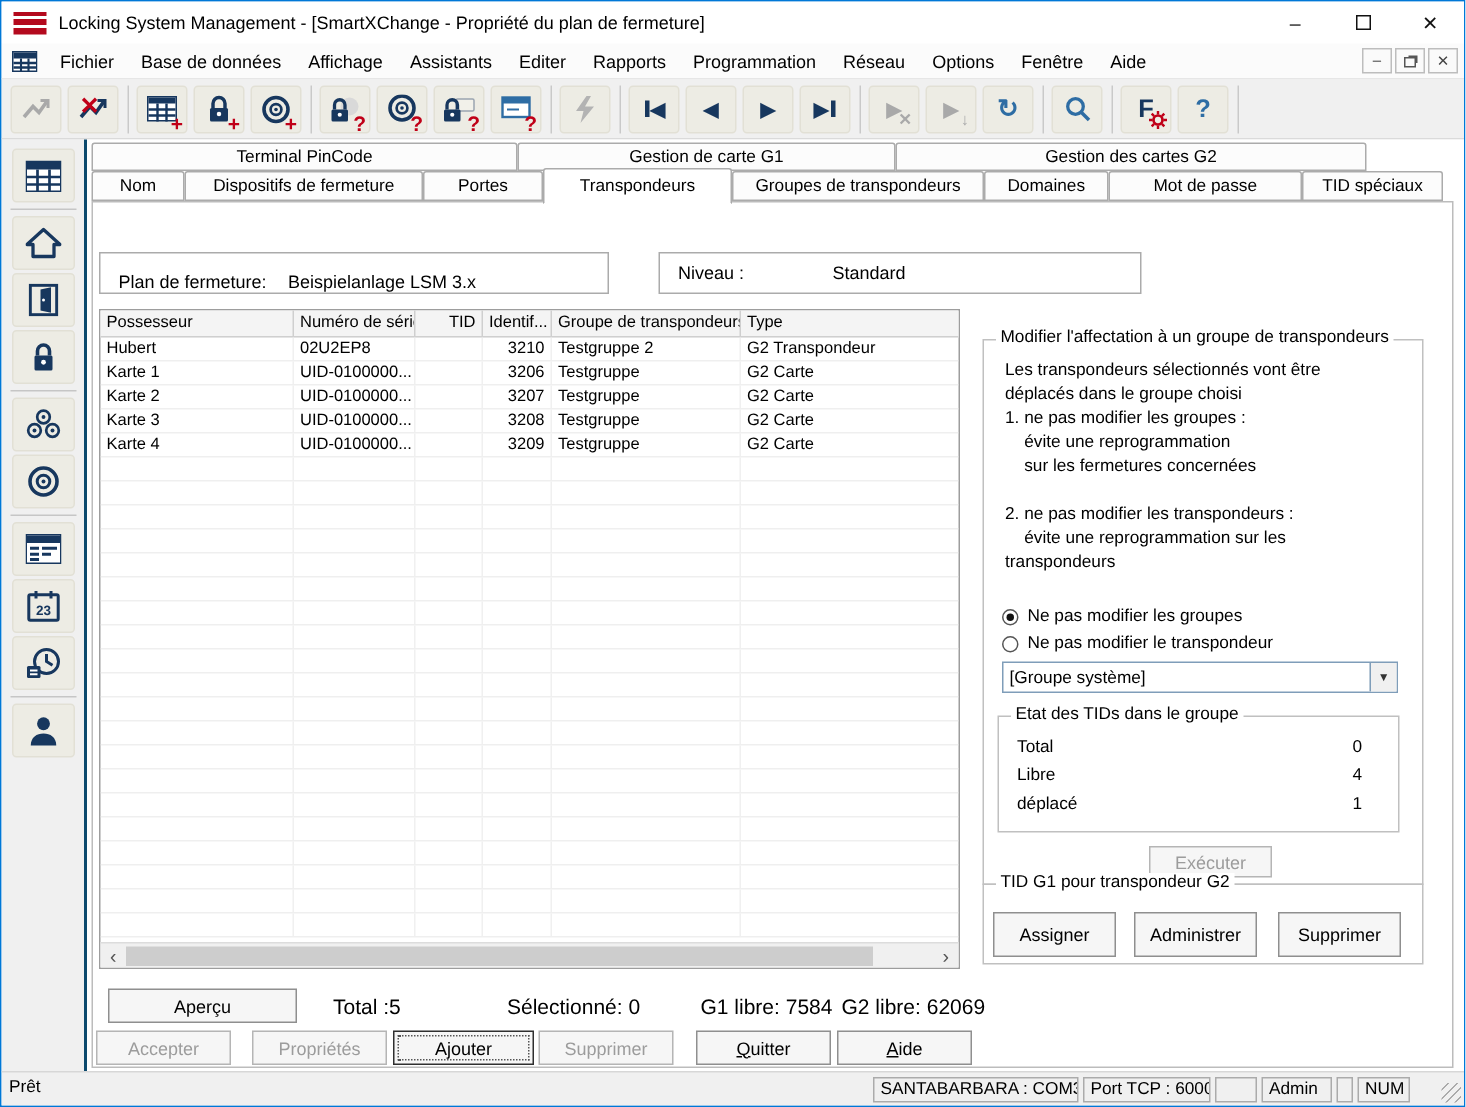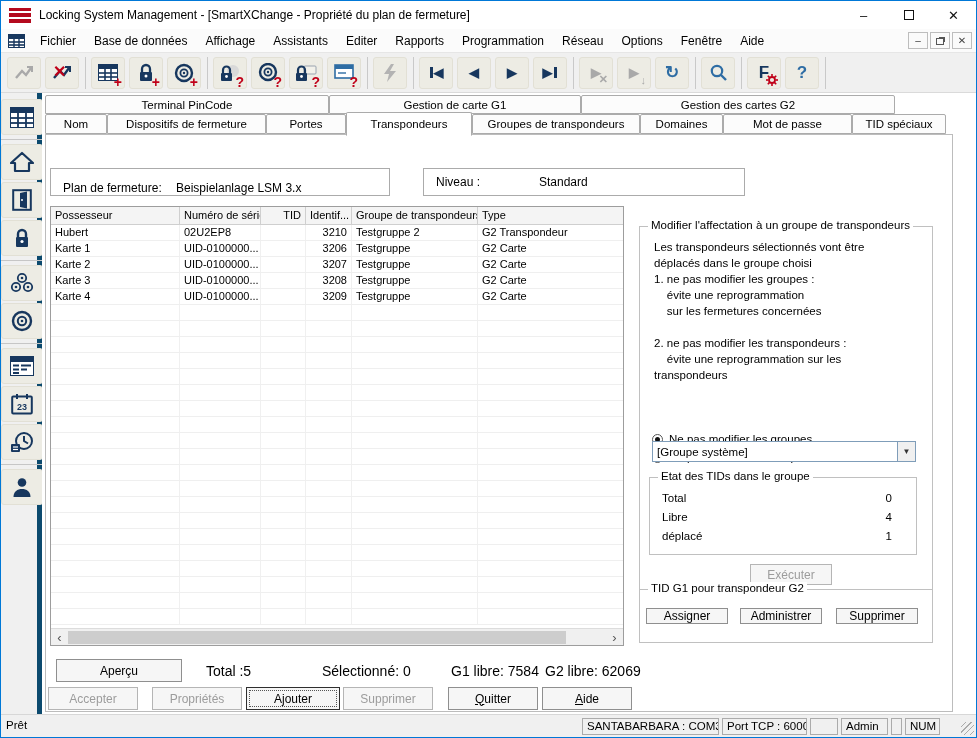--- a/index.html
+++ b/index.html
@@ -32,21 +32,21 @@
   .xover { position:absolute; left:7px; top:6px; color:#c00018; font-weight:bold; font-size:16px; line-height:16px; }
   .tg { font-size:13px; font-weight:bold; color:#17375e; line-height:13px; }
   .tg.big { font-size:17px; }
   .tg.blue { color:#2e6da4; }
   .tg.gray, .dis .tg { color:#a9a9a9; }
   .vbar { width:3px; height:11px; background:#17375e; display:inline-block; margin:0 1px; }
   .gbadge { position:absolute; right:4px; bottom:2px; color:#a9a9a9; font-weight:bold; font-size:11px; }
 
   
   .bodyrow { display:flex; height:621px; }
-  .sidebar { width:41px; background:#f0f0f0; border-right:5px solid #0c4a6e; padding-top:6px; }
+  .sidebar { width:57px; background:#f0f0f0; border-right:2px solid #0c4a6e; padding-top:6px; }
   .sbtn { width:42px; height:36px; margin:0 auto 2px auto; background:#edece4; border:1px solid #e2e0d5; border-radius:3px;
     display:flex; align-items:center; justify-content:center; }
   .ssep { width:44px; height:1px; background:#c6c6c6; margin:4px auto; }
   .content { position:relative; flex:1; background:#fff; }
 
   
   .tabs1 { position:absolute; left:3px; top:2px; display:flex; }
   .tabs2 { position:absolute; left:3px; top:21px; display:flex; }
   .tab { border:1px solid #ababab; border-radius:2px 2px 0 0; background:#fcfcfc; text-align:center;
     font-size:11.5px; overflow:hidden; white-space:nowrap; }
@@ -77,42 +77,42 @@
   .sarrow { width:17px; height:16px; display:flex; align-items:center; justify-content:center; color:#555; font-size:13px; }
   .sthumb { height:13px; background:#cdcdcd; flex:1; margin-right:40px; }
 
   
   .panel { position:absolute; left:593px; top:75px; width:294px; height:436px; font-size:11.5px; }
   .gbox { position:absolute; border:1px solid #c0c0c0; }
   .glegend { position:absolute; top:-8px; left:8px; background:#fff; padding:0 3px; white-space:nowrap; font-size:11.5px; }
   .gb1 { left:0; top:16px; width:294px; height:364px; }
   .dlines { position:absolute; left:14px; top:12px; }
   .dline { white-space:pre; height:16px; line-height:16px; font-size:11.5px; }
-  .radiorow { position:absolute; left:12px; height:16px; display:flex; align-items:center;margin-top:28px; }
+  .radiorow { position:absolute; left:12px; height:16px; display:flex; align-items:center; }
   .radio { width:11px; height:11px; border:1px solid #555; border-radius:50%; background:#fff; position:relative; margin-right:6px; flex:0 0 auto; }
   .radio.sel::after { content:""; position:absolute; left:2px; top:2px; width:5px; height:5px; background:#111; border-radius:50%; }
   .combo { position:absolute; left:12px; top:214px; width:264px; height:21px; border:1px solid #7f9db9; background:#fff;
     display:flex; align-items:center; }
   .combo-text { flex:1; padding-left:4px; overflow:hidden; white-space:nowrap; }
   .combo-btn { width:18px; height:19px; background:#f0f0f0; border-left:1px solid #7f9db9; display:flex; align-items:center; justify-content:center; font-size:8px; color:#333; }
   .gb2 { left:9px; top:250px; width:268px; height:78px; }
   .staterow { position:absolute; left:12px; width:244px; height:16px; display:flex; justify-content:space-between; }
   .statevalue { padding-right:14px; }
   .gb3 { left:0; top:379px; width:294px; height:54px; }
 
   
   .btn { border:1px solid #8f8f8f; background:#f6f6f6; font-size:12px; text-align:center; color:#000;
     display:flex; align-items:center; justify-content:center; font-family:"Liberation Sans", sans-serif; }
   .btn.disabled { border-color:#b5b5b5; color:#9c9c9c; }
   .btn.focused { border:1px solid #2f2f2f; outline:1px dotted #555; outline-offset:-4px; }
   .accel { display:block; }
   .accel::first-letter { text-decoration:underline; }
 
   .exec { position:absolute; left:110px; top:337px; width:82px; height:21px; }
-  .g3btn { position:absolute; top:18px; width:82px; height:16px; }
+  .g3btn { position:absolute; top:18px; width:82px; height:30px; }
 
   .apercu { position:absolute; left:10px; top:524px; width:126px; height:23px; }
   .stat { position:absolute; top:528px; font-size:14px; white-space:nowrap; }
   .bbtn { position:absolute; top:552px; width:90px; height:23px; }
 
   
   .statusbar { position:absolute; left:0; bottom:0; width:975px; height:23px; background:#f0f0f0; border-top:1px solid #d7d7d7; font-size:11.5px; }
   .sb-ready { position:absolute; left:5px; top:4px; }
   .sb-field { position:absolute; top:3px; height:17px; border:1px solid #ababab; background:#f0f0f0; line-height:15px; padding:0 4px; overflow:hidden; white-space:nowrap; }
   .grip { position:absolute; right:2px; bottom:2px; width:13px; height:13px;

